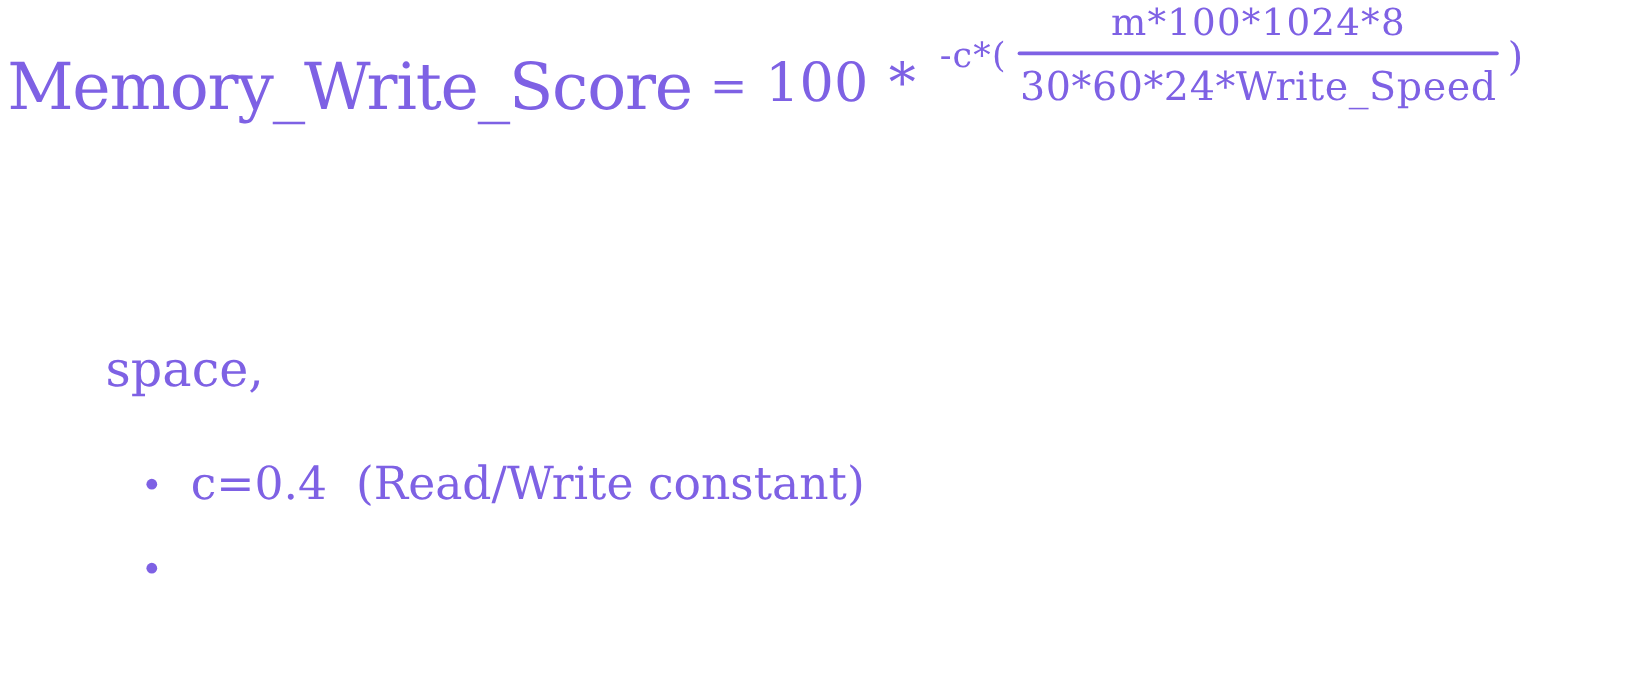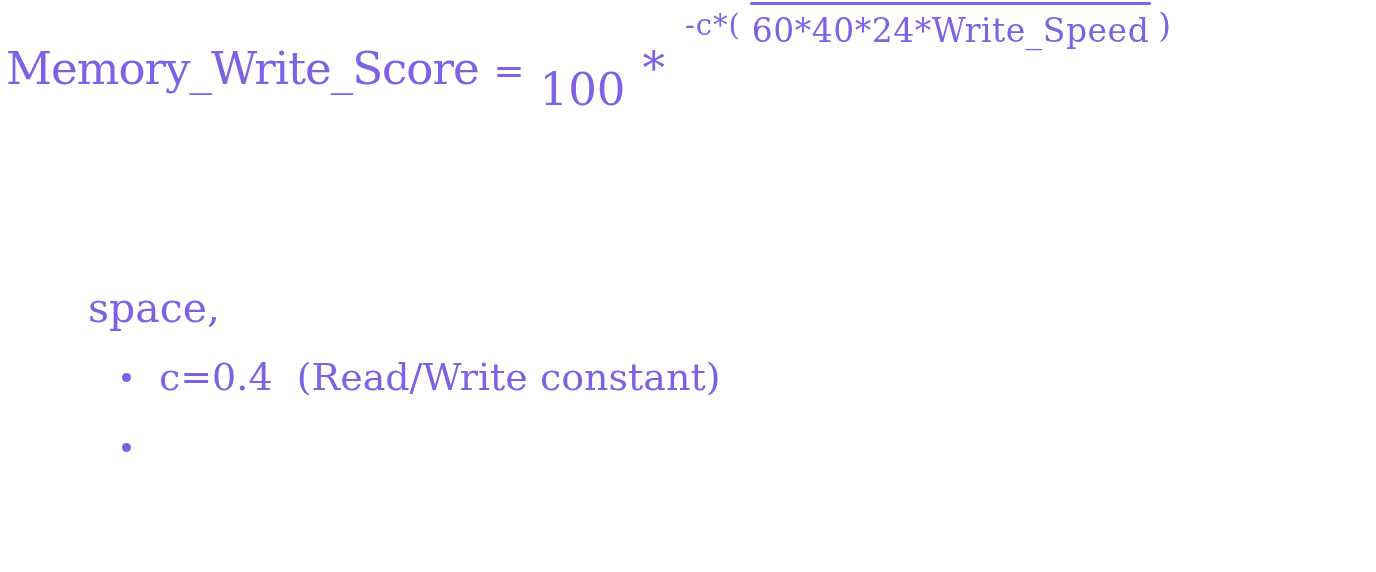--- a/index.html
+++ b/index.html
@@ -15,23 +15,23 @@
   }
 
   
   .formula {
     position: absolute;
     top: 0;
     left: 6px;
     display: flex;
     align-items: flex-start;
   }
-  .f-lhs      { font-size: 45px; line-height: 1; margin-top: 46px; letter-spacing: -1px; }
+  .f-lhs      { font-size: 54px; line-height: 1; margin-top: 46px; letter-spacing: -1px; }
   .f-eq       { font-size: 37px; line-height: 1; margin-top: 53px; margin-left: 15px; }
-  .f-coef     { font-size: 45px; line-height: 1; margin-top: 67px; margin-left: 15px; }
+  .f-coef     { font-size: 45px; line-height: 1; margin-top: 46px; margin-left: 15px; }
   .f-op       { font-size: 45px; line-height: 1; margin-top: 46px; margin-left: 17px; }
   .f-exp      { font-size: 45px; line-height: 1; margin-top: 46px; margin-left: 23px; }
 
   .exponent {
     display: flex;
     align-items: center;
     margin-left: 20px;
     margin-top: 2px;
   }
   .exp-prefix { font-size: 29px; line-height: 1; margin-right: 9px; letter-spacing: 1px; }
@@ -46,21 +46,21 @@
     position: absolute;
     top: 288px;
     left: 88px;
     font-size: 41px;
     line-height: 1;
   }
 
   
   .bullets {
     position: absolute;
-    top: 342px;
+    top: 368px;
     left: 122px;
     margin: 0;
     padding: 0;
     list-style: none;
   }
   .bullet {
     display: flex;
     align-items: center;
     height: 70px;
     font-size: 38px;
@@ -80,22 +80,23 @@
 <body>
 
 <div class="formula">
   <span class="f-lhs">Memory_Write_Score</span>
   <span class="f-eq">=</span>
   <span class="f-coef">100</span>
   <span class="f-op">*</span>
   <span class="exponent">
     <span class="exp-prefix">-c*(</span>
     <span class="fraction">
+      <span class="numerator">m*100*1024*8</span>
       <span class="frac-bar"></span>
-      <span class="denominator">60*40*24*Write_Speed</span>
+      <span class="denominator">30*60*24*Write_Speed</span>
     </span>
     <span class="exp-suffix">)</span>
   </span>
 </div>
 
 <div class="where">space,</div>
 
 <ul class="bullets">
   <li class="bullet">
     <span class="dot"></span>

